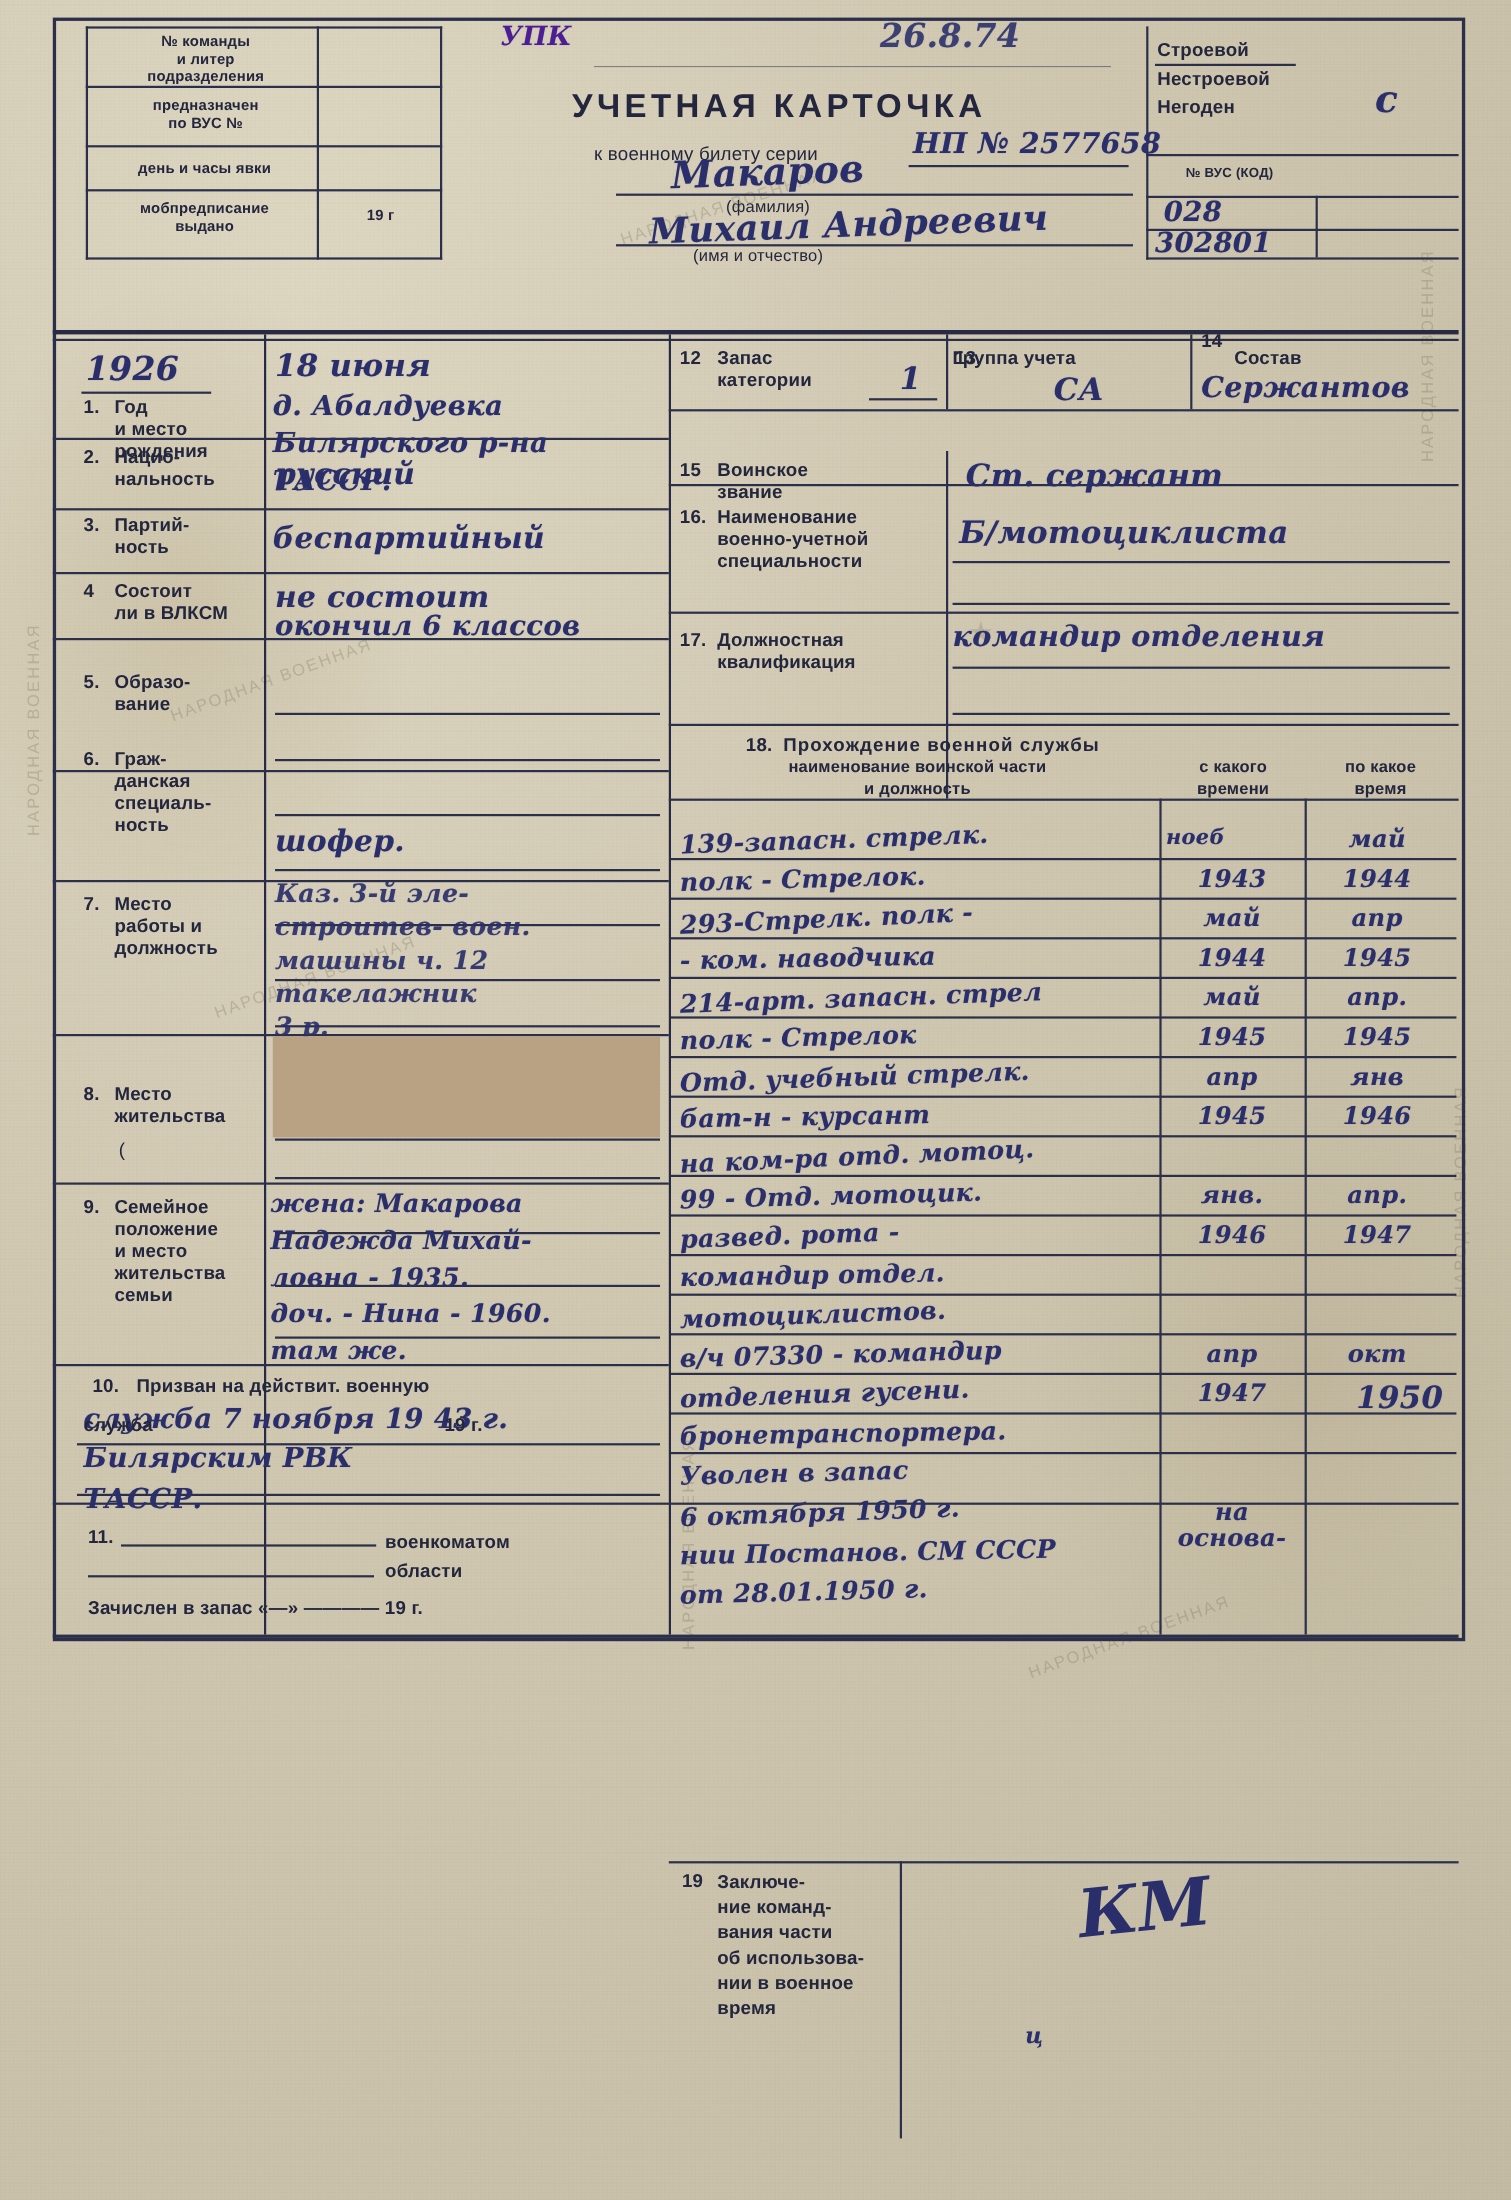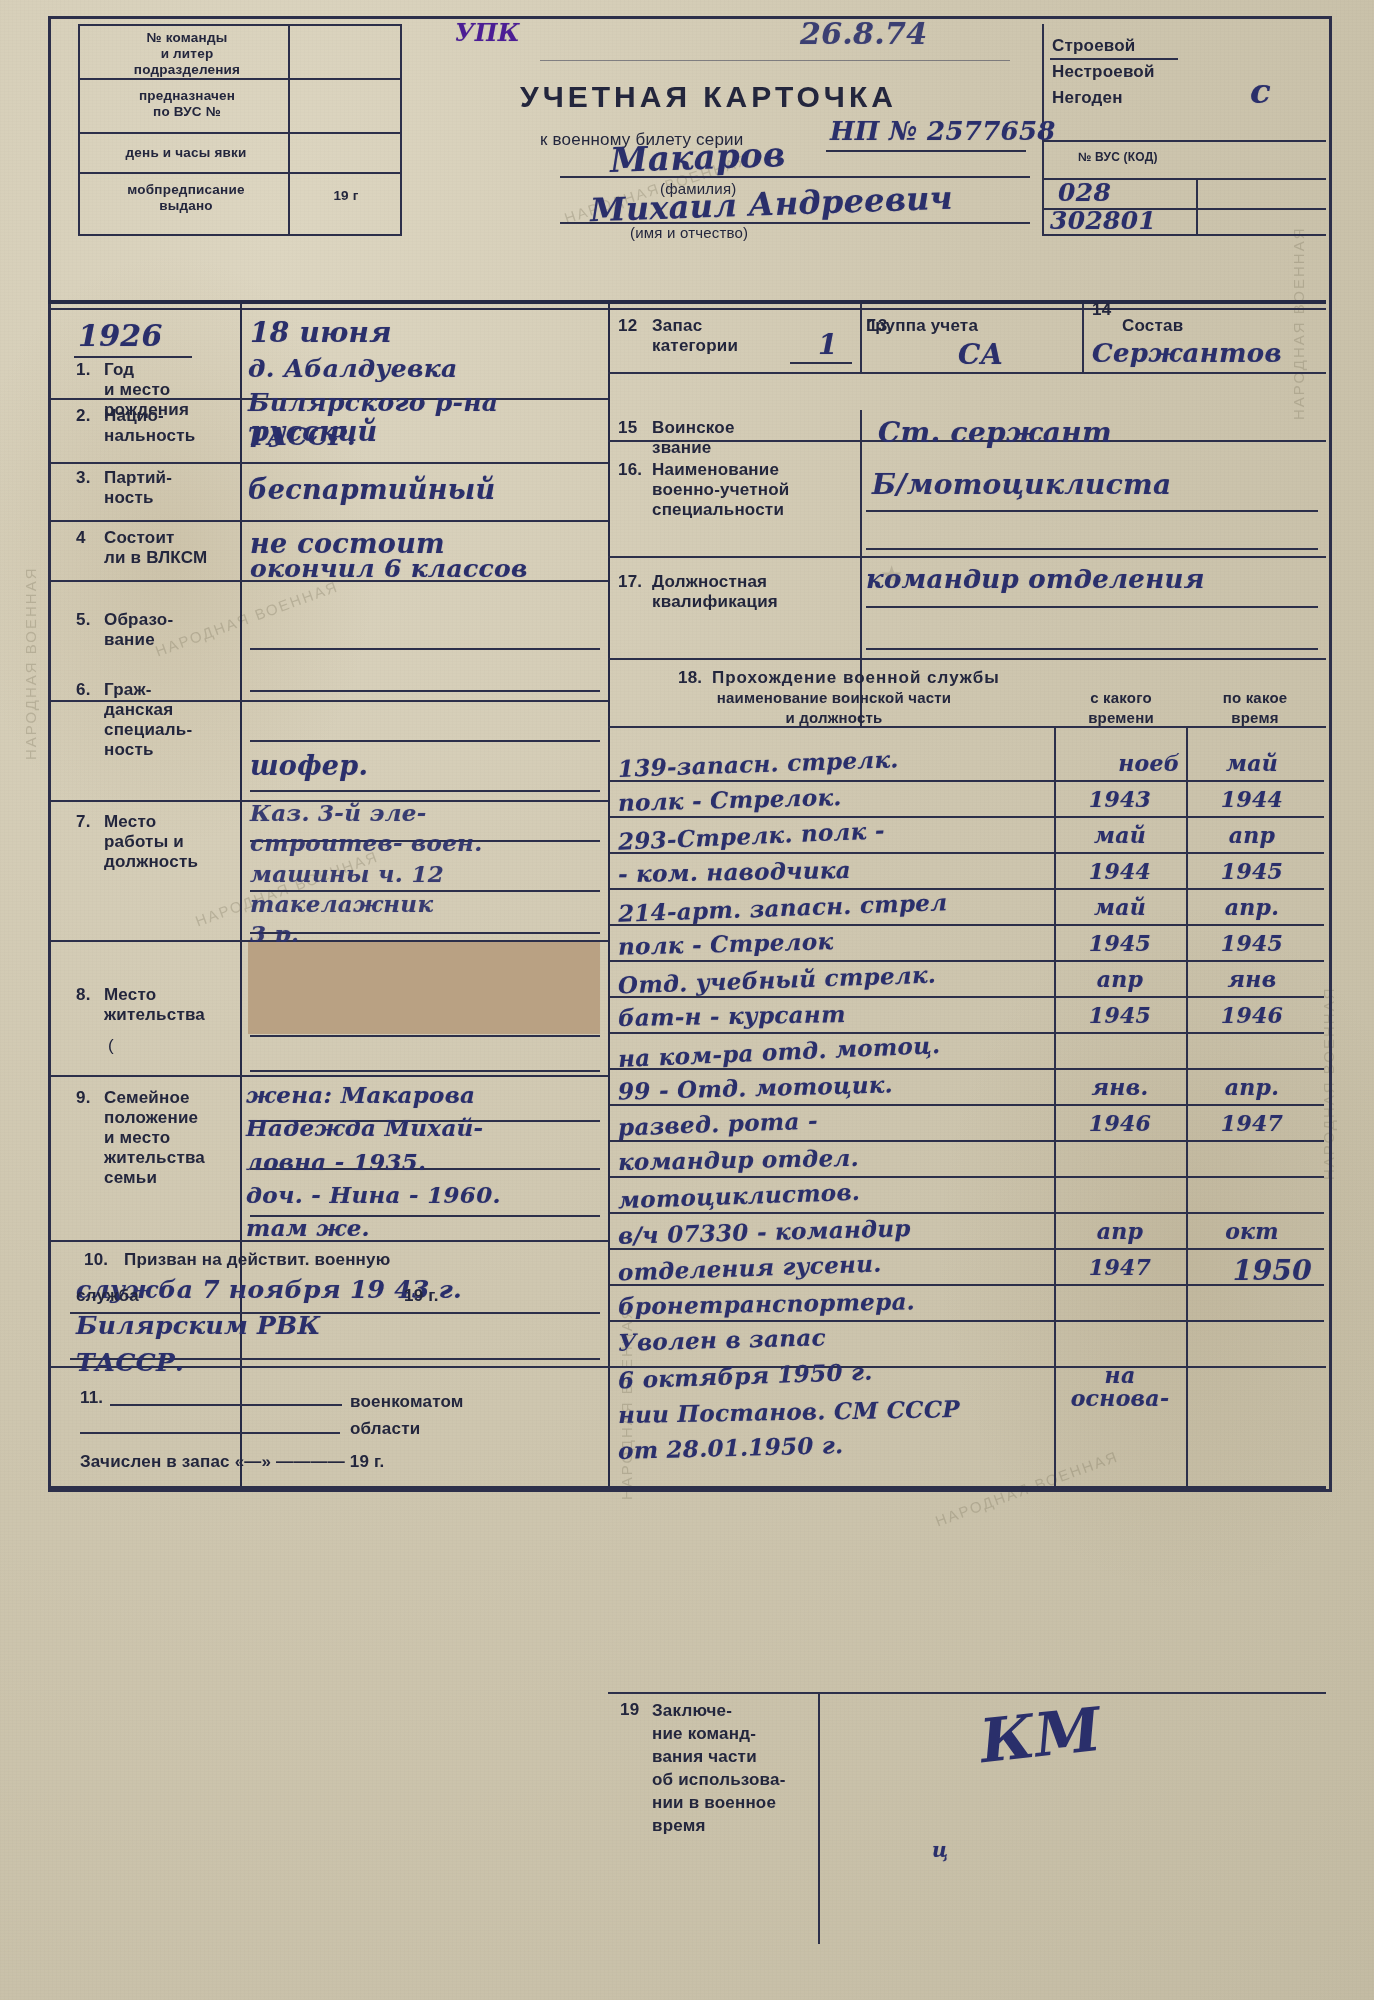--- a/index.html
+++ b/index.html
@@ -304,21 +304,21 @@
   <div class="lbl" style="left:712px;top:668px;font-size:17px;letter-spacing:1px;">Прохождение военной службы</div>
   <div class="lbl n" style="left:628px;top:688px;width:412px;text-align:center;font-size:15px;font-weight:700;white-space:pre-line;line-height:1.3;">наименование воинской части
 и должность</div>
   <div class="lbl n" style="left:1058px;top:688px;width:126px;text-align:center;font-size:15px;font-weight:700;white-space:pre-line;line-height:1.3;">с какого
 времени</div>
   <div class="lbl n" style="left:1190px;top:688px;width:130px;text-align:center;font-size:15px;font-weight:700;white-space:pre-line;line-height:1.3;">по какое
 время</div>
 
   <div id="f18rows">
       <div class="hw" style="left: 618px; top: 752px; font-size: 23px; transform: rotate(-2deg);">139-запасн. стрелк.</div>
-      <div class="hw" style="left: 1060px; top: 752px; font-size: 22px; width: 120px; text-align: right;">ноеб</div>
+      <div class="hw" style="left: 1060px; top: 752px; font-size: 19px; width: 120px; text-align: left;">ноеб</div>
       <div class="hw" style="left: 1192px; top: 752px; font-size: 22px; width: 120px; text-align: center;">май</div>
       <div class="hw" style="left: 618px; top: 788px; font-size: 23px; transform: rotate(-1.5deg);">полк - Стрелок.</div>
       <div class="hw" style="left: 1060px; top: 788px; font-size: 22px; width: 120px; text-align: center;">1943</div>
       <div class="hw" style="left: 1192px; top: 788px; font-size: 22px; width: 120px; text-align: center;">1944</div>
       <div class="hw" style="left: 618px; top: 824px; font-size: 23px; transform: rotate(-2.5deg);">293-Стрелк. полк -</div>
       <div class="hw" style="left: 1060px; top: 824px; font-size: 22px; width: 120px; text-align: center;">май</div>
       <div class="hw" style="left: 1192px; top: 824px; font-size: 22px; width: 120px; text-align: center;">апр</div>
       <div class="hw" style="left: 618px; top: 860px; font-size: 23px; transform: rotate(-1deg);">- ком. наводчика</div>
       <div class="hw" style="left: 1060px; top: 860px; font-size: 22px; width: 120px; text-align: center;">1944</div>
       <div class="hw" style="left: 1192px; top: 860px; font-size: 22px; width: 120px; text-align: center;">1945</div>

